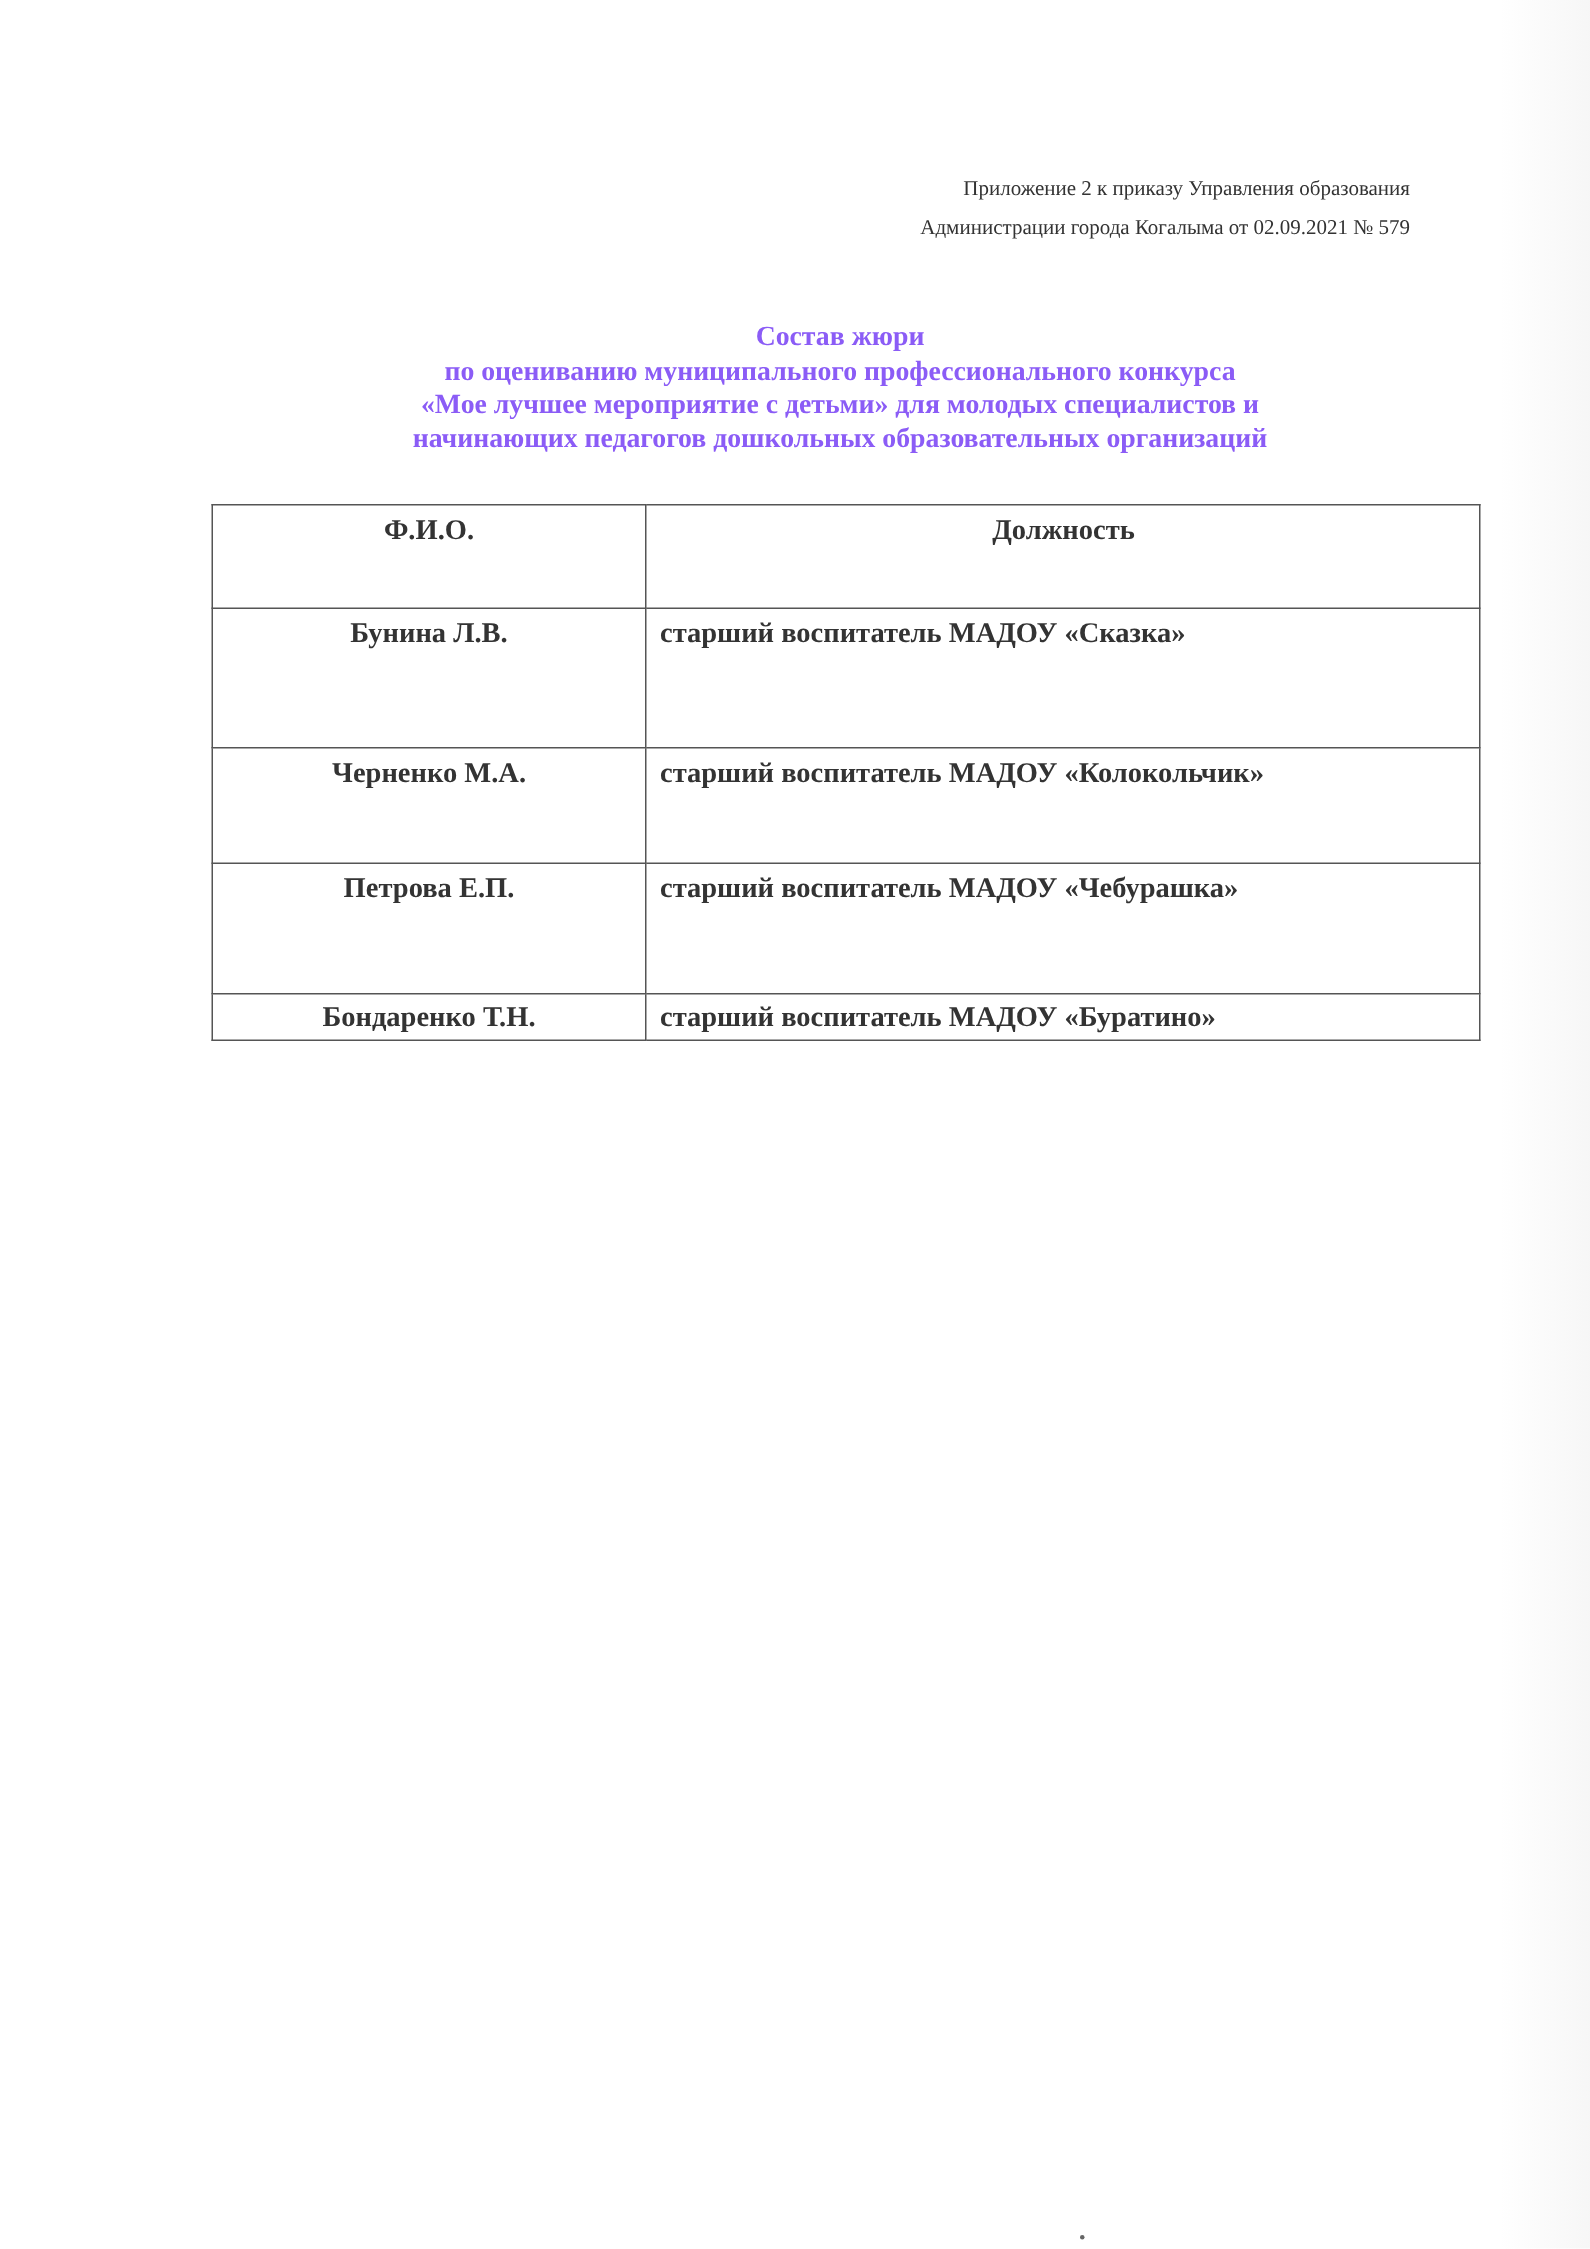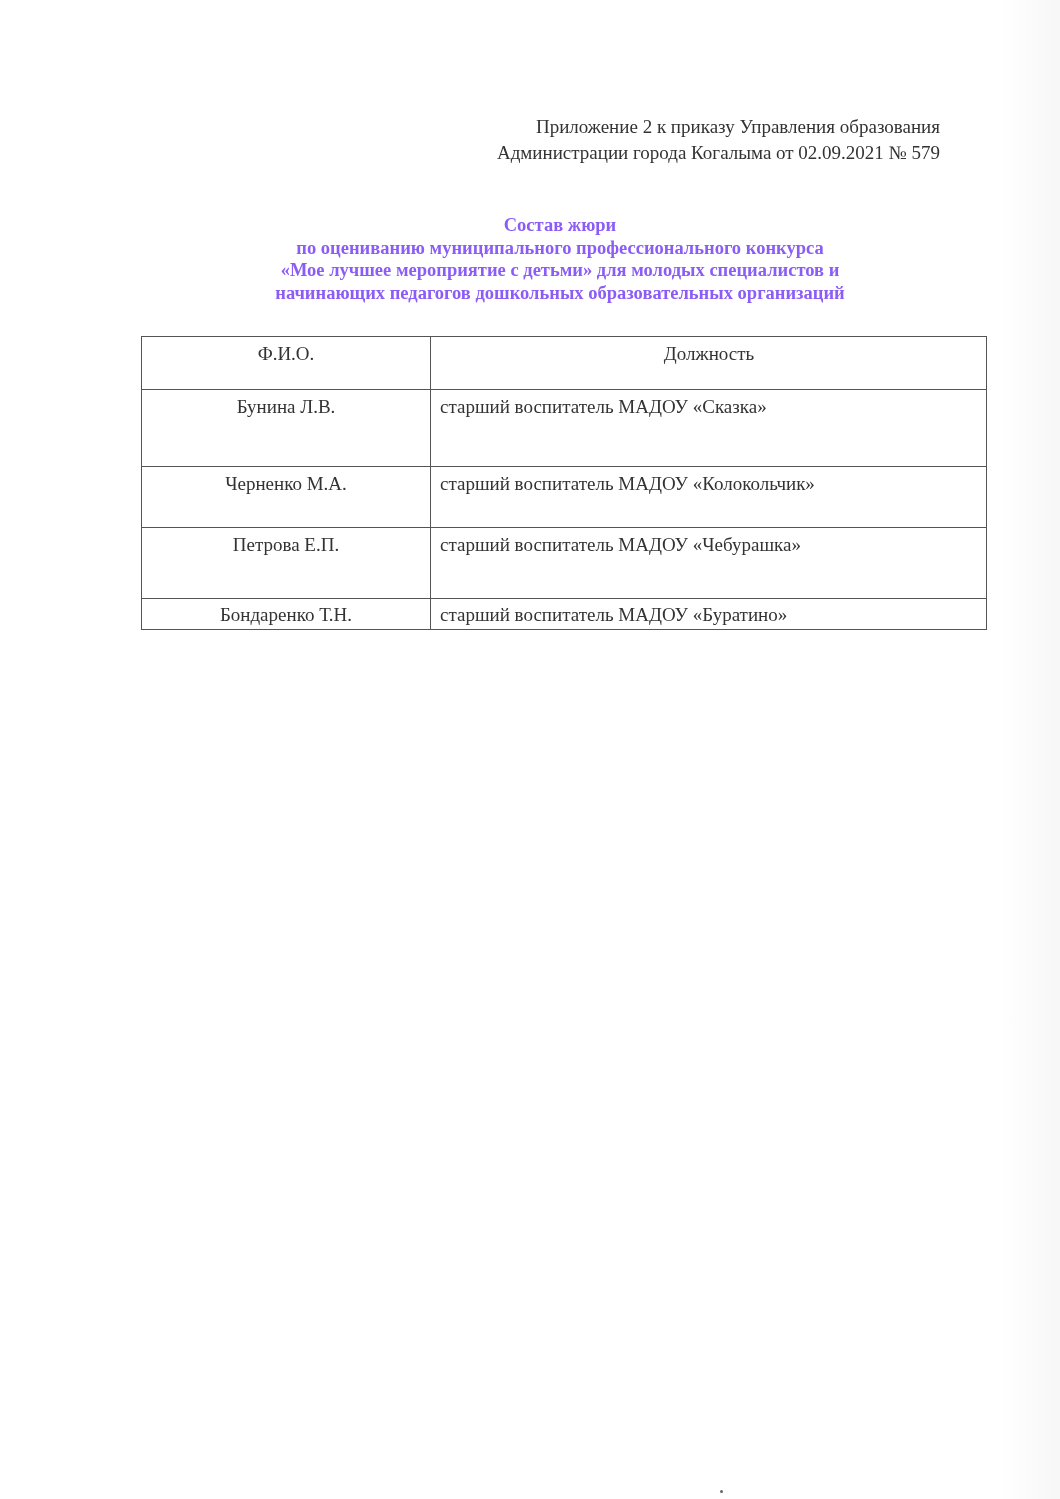--- a/index.html
+++ b/index.html
@@ -7,36 +7,36 @@
       width: 1060px; height: 1499px; position: relative; overflow: hidden;
       font-family: "Liberation Serif", "DejaVu Serif", serif;
       color: #2a2a2a;
     }
     .page-edge {
       position: absolute; top: 0; right: 0; width: 60px; height: 1499px;
       background: linear-gradient(to right, rgba(255,255,255,0), rgba(238,238,238,0.5));
     }
     .appendix {
       position: absolute; left: 440px; top: 114px; width: 500px;
-      font-size: 19px; line-height: 26px; text-align: right; color: #333;
+      font-size: 14px; line-height: 26px; text-align: right; color: #333;
     }
     .appendix div { white-space: nowrap; }
     .title-block {
       position: absolute; left: 200px; top: 214px; width: 720px;
       text-align: center; font-weight: bold; font-size: 18.5px; line-height: 22.5px;
       color: #8b5cf6;
     }
     .title-block div { white-space: nowrap; }
     table.jury {
       position: absolute; left: 141px; top: 336px; width: 846px;
       border-collapse: collapse; font-size: 19px; color: #333;
     }
     table.jury td, table.jury th {
-      border: 1.5px solid #555; vertical-align: top; font-weight: normal;
-      padding: 4px 8px 4px 8px; line-height: 25px;
+      border: 1.5px solid #555; vertical-align: top; font-weight: bold;
+      padding: 4px 8px 20px 8px; line-height: 25px;
     }
     table.jury .col-name { width: 272px; text-align: center; }
     table.jury .col-pos { text-align: left; padding-left: 9px; }
     table.jury th.col-pos { text-align: center; margin-left: 13px; }
     tr.h-head td, tr.h-head th { height: 44px; }
     tr.r0 td { height: 96px; }
     tr.r1 td { height: 68px; }
     tr.r2 td { height: 52px; }
     tr.r3 td { height: 62px; }
     tr.r4 td { height: 22px; padding-top: 3px; padding-bottom: 2px; }

